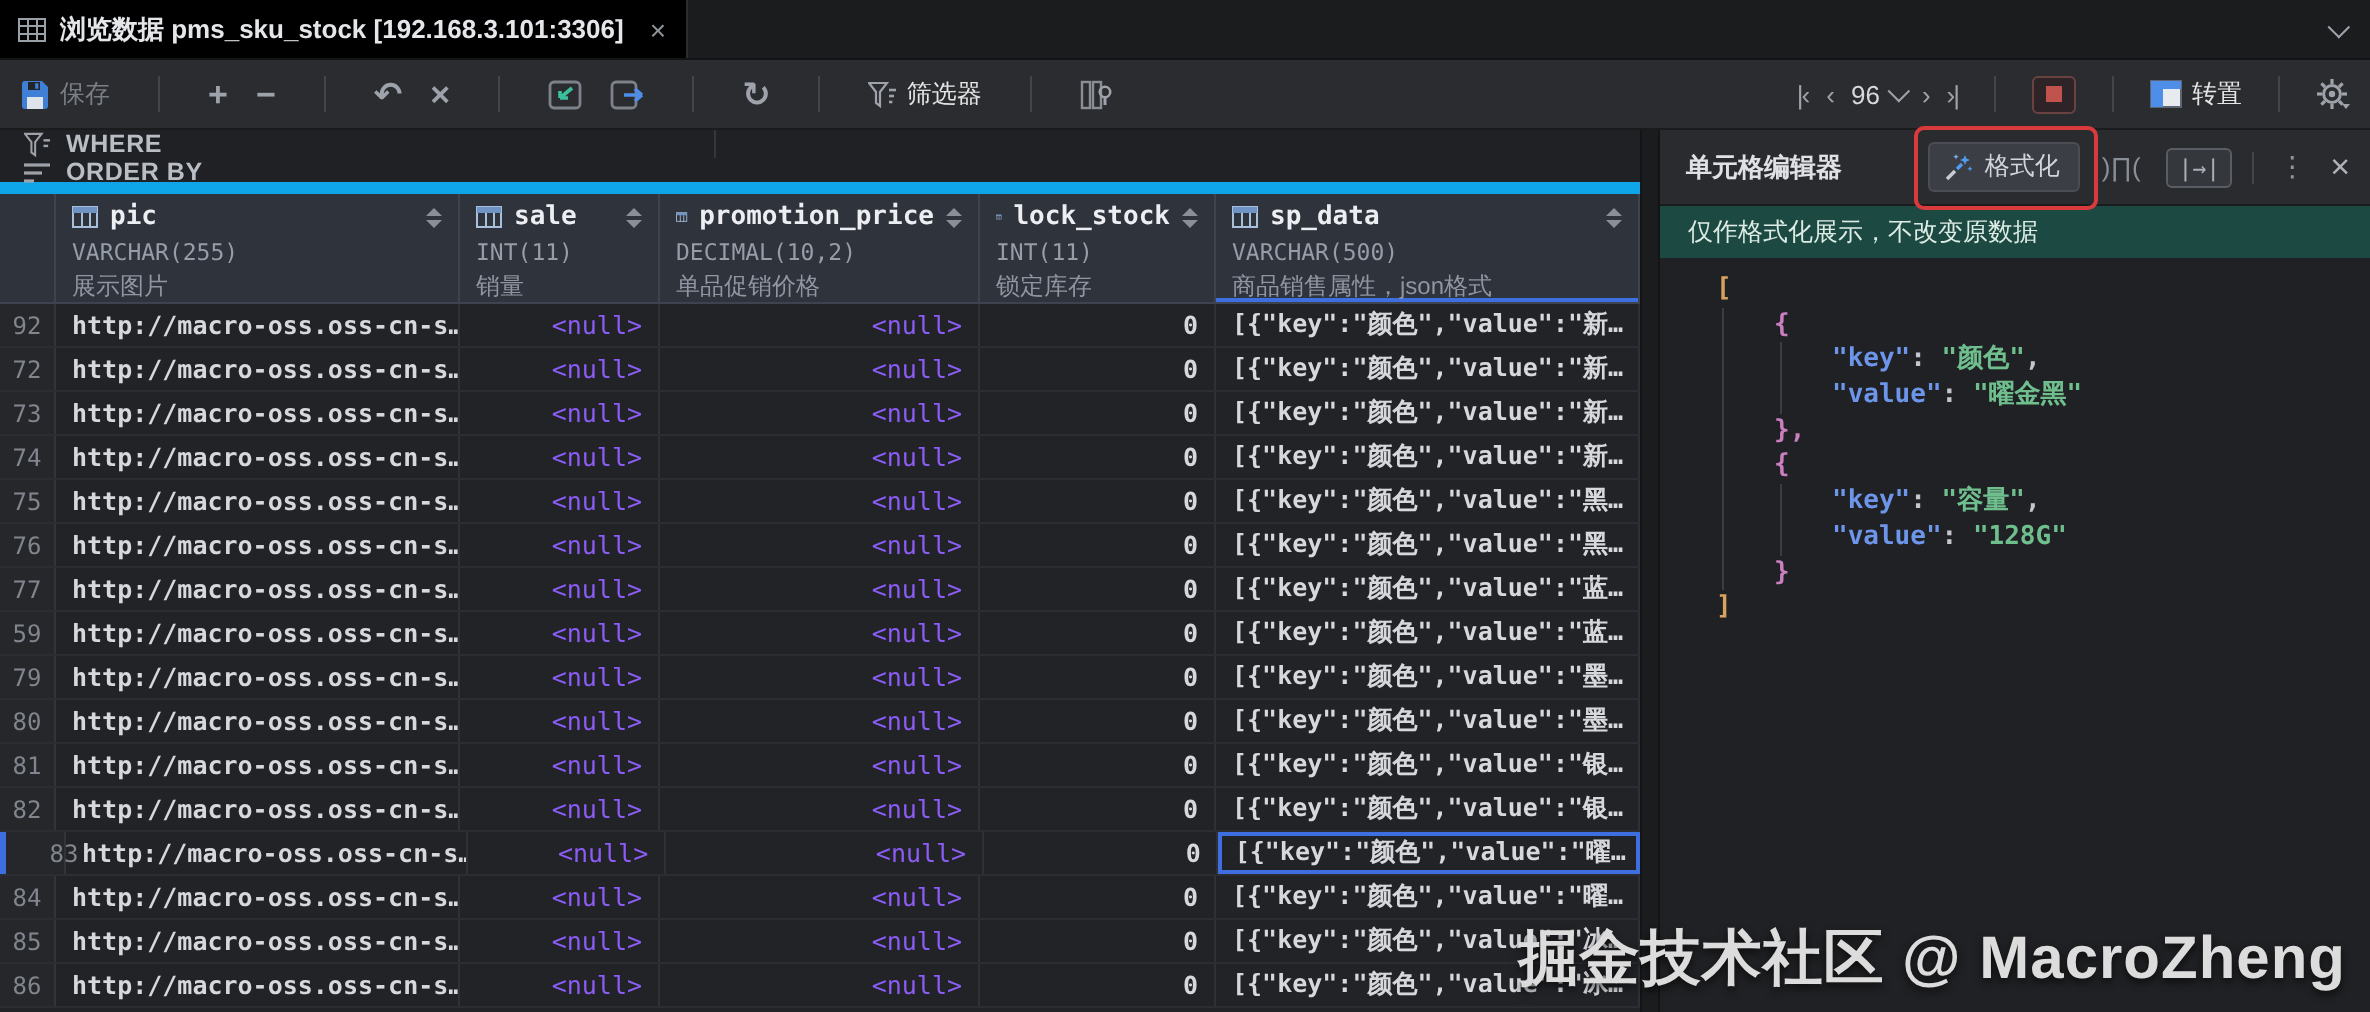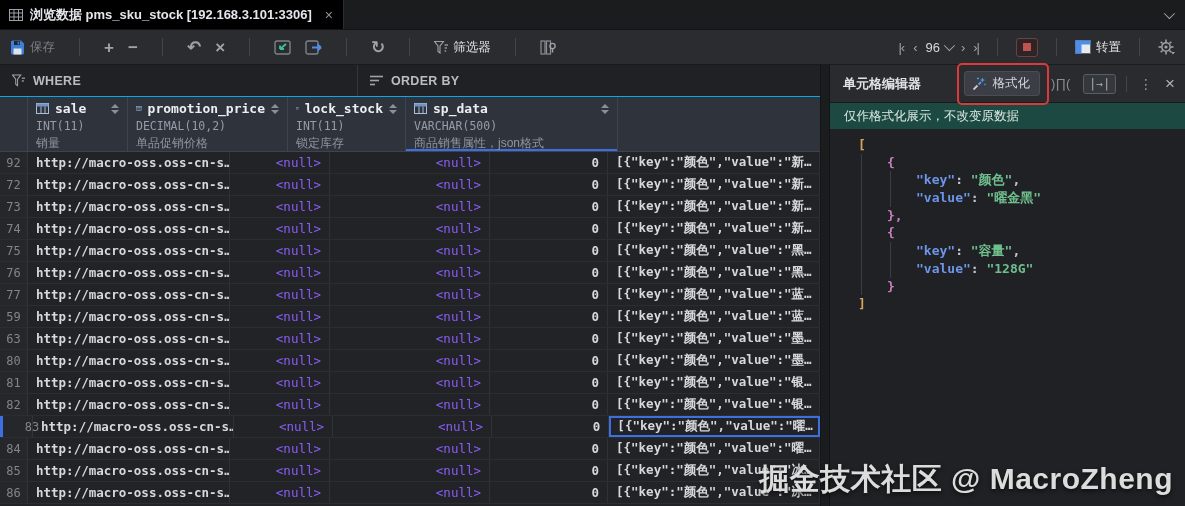--- a/index.html
+++ b/index.html
@@ -36,21 +36,21 @@
     display:flex; align-items:center; justify-content:center; cursor:pointer; }
   .stopbtn i { width:8px; height:8px; background:#c0544c; display:block; }
 
   
   .main { display:flex; height:441px; }
   .left { width:820px; display:flex; flex-direction:column; }
   .splitter { width:10px; background:#1b1c1e; border-left:1px solid #141416; border-right:1px solid #141416; }
   .right { width:355px; position:relative; background:#202124; display:flex; flex-direction:column; }
 
   
-  .filterbar { height:32px; background:#202124; border-bottom:1px solid #0ea5e9; display:flex; font-size:12.5px; }
+  .filterbar { height:32px; background:#202124; border-bottom:6px solid #0ea5e9; display:flex; font-size:12.5px;flex-direction:column; }
   .fsec { display:flex; align-items:center; gap:8px; padding:0 12px; border-right:1px solid #36373a; }
   .fsec.where { width:358px; }
   .fsec.orderby { flex:1; border-right:none; }
   .flabel { color:#b9bdc4; font-weight:700; letter-spacing:.3px; }
   .fph { color:#7b8088; }
 
   
   .grid { flex:1; overflow:hidden; background:#222327; font-family:"DejaVu Sans Mono",monospace; }
   .g-head { display:flex; height:55px; background:#2f333c; border-bottom:1px solid #3e4350; }
   .g-headcell { border-right:1px solid #3e4350; padding:4px 6px 0 8px; position:relative; }
@@ -249,20 +249,37 @@
             <line x1="0" y1="1.5" x2="13" y2="1.5" stroke="#9ea3ab" stroke-width="1.6"></line>
             <line x1="0" y1="5.5" x2="9" y2="5.5" stroke="#9ea3ab" stroke-width="1.6"></line>
             <line x1="0" y1="9.5" x2="5" y2="9.5" stroke="#9ea3ab" stroke-width="1.6"></line>
           </svg>
           <span class="flabel">ORDER BY</span>
         </div>
       </div>
       <div class="grid" id="grid">
           <div class="g-head">
             <div class="g-headcell gutter"></div>
+            <div class="g-headcell" style="width: 202px;">
+              <div class="h-top">
+                <svg width="13" height="11" viewBox="0 0 13 11">
+                  <rect x="0.5" y="0.5" width="12" height="10" fill="none" stroke="#a8c0dc"></rect>
+                  <rect x="0.5" y="0.5" width="12" height="3" fill="#6e93c4"></rect>
+                  <line x1="5" y1="3.5" x2="5" y2="11" stroke="#a8c0dc"></line>
+                  <line x1="9" y1="3.5" x2="9" y2="11" stroke="#a8c0dc"></line>
+                </svg>
+                <span class="h-name">pic</span>
+                <span class="sort">
+                  <i class="up"></i>
+                  <i class="dn"></i>
+                </span>
+              </div>
+              <div class="h-type">VARCHAR(255)</div>
+              <div class="h-cmt">展示图片</div>
+            </div>
             <div class="g-headcell" style="width: 100px;">
               <div class="h-top">
                 <svg width="13" height="11" viewBox="0 0 13 11">
                   <rect x="0.5" y="0.5" width="12" height="10" fill="none" stroke="#a8c0dc"></rect>
                   <rect x="0.5" y="0.5" width="12" height="3" fill="#6e93c4"></rect>
                   <line x1="5" y1="3.5" x2="5" y2="11" stroke="#a8c0dc"></line>
                   <line x1="9" y1="3.5" x2="9" y2="11" stroke="#a8c0dc"></line>
                 </svg>
                 <span class="h-name">sale</span>
                 <span class="sort">
@@ -383,21 +400,21 @@
           </div>
           <div class="g-row">
             <div class="g-gutter">59</div>
             <div class="g-cell" style="width: 202px;">http://macro-oss.oss-cn-s…</div>
             <div class="g-cell ar nullv" style="width: 100px;">&lt;null&gt;</div>
             <div class="g-cell ar nullv" style="width: 160px;">&lt;null&gt;</div>
             <div class="g-cell ar" style="width: 118px;">0</div>
             <div class="g-cell" style="width: 212px;">[{"key":"颜色","value":"蓝…</div>
           </div>
           <div class="g-row">
-            <div class="g-gutter">63</div>
+            <div class="g-gutter">79</div>
             <div class="g-cell" style="width: 202px;">http://macro-oss.oss-cn-s…</div>
             <div class="g-cell ar nullv" style="width: 100px;">&lt;null&gt;</div>
             <div class="g-cell ar nullv" style="width: 160px;">&lt;null&gt;</div>
             <div class="g-cell ar" style="width: 118px;">0</div>
             <div class="g-cell" style="width: 212px;">[{"key":"颜色","value":"墨…</div>
           </div>
           <div class="g-row">
             <div class="g-gutter">80</div>
             <div class="g-cell" style="width: 202px;">http://macro-oss.oss-cn-s…</div>
             <div class="g-cell ar nullv" style="width: 100px;">&lt;null&gt;</div>

